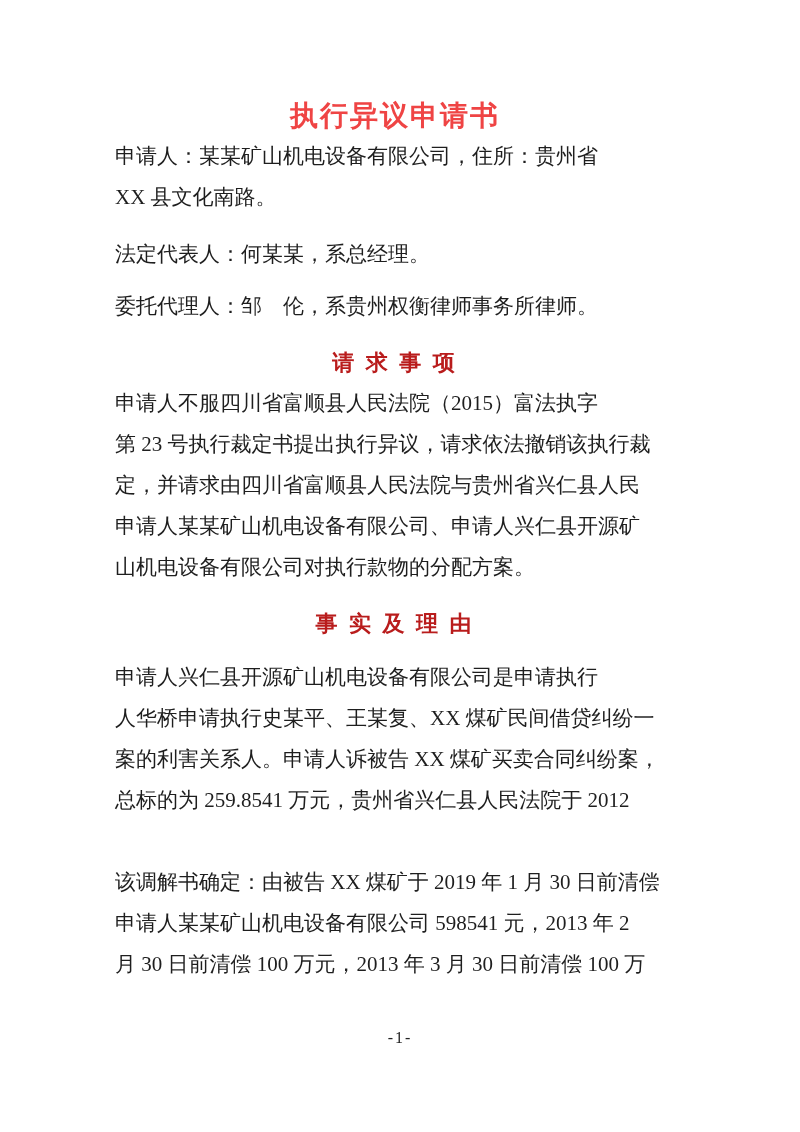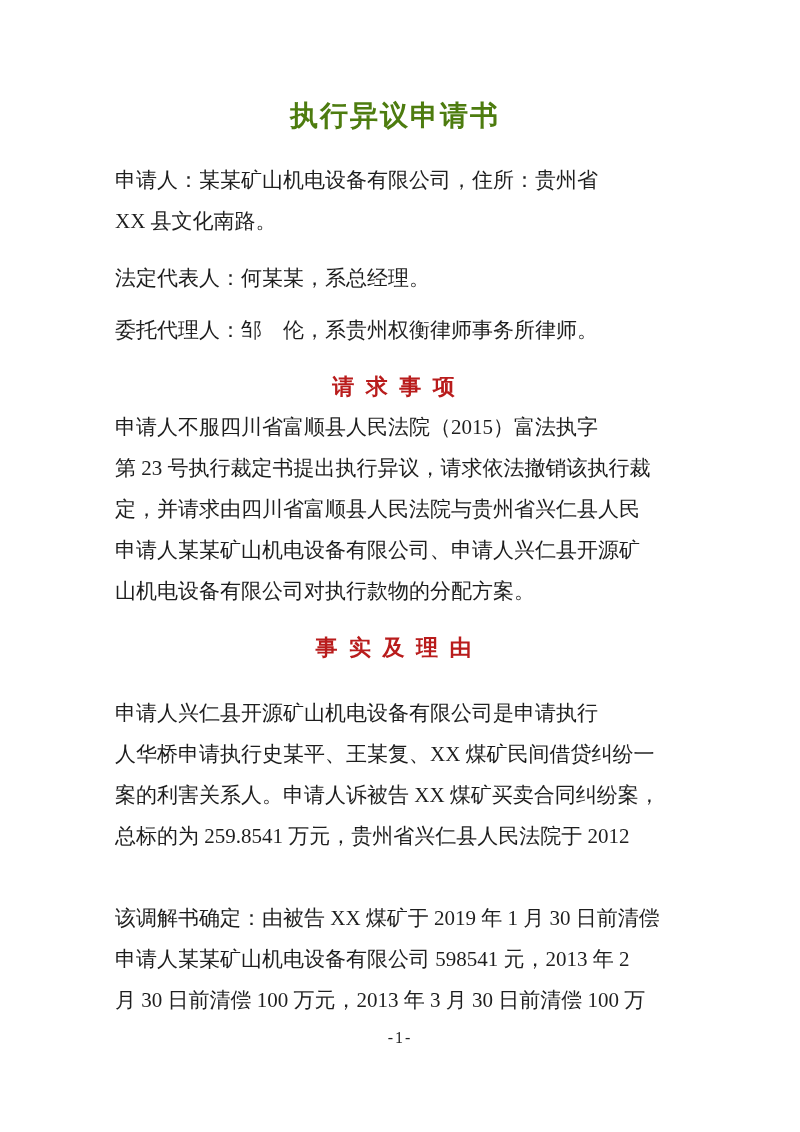--- a/index.html
+++ b/index.html
@@ -22,38 +22,38 @@
     top: 0;
     width: 560px;
   }
   .doc-title {
     margin: 96px 0 0 0;
     font-size: 28px;
     font-weight: bold;
     line-height: 40px;
     text-align: center;
     letter-spacing: 2px;
-    color: #4d7c0f;
+    color: #ef4444;
   }
   .para {
     margin: 0;
     font-size: 21px;
     line-height: 41px;
   }
   .para .line {
     white-space: nowrap;
   }
   .line.indent {
     text-indent: 50px;
   }
-  .p1 { margin-top: 24px; }
+  .p1 { margin-top: 0; }
   .p2 { margin-top: 16px; }
   .p3 { margin-top: 11px; }
   .p4 { }
-  .p5 { margin-top: 25px; }
+  .p5 { margin-top: 13px; }
   .section-heading {
     margin: 15px 0 0 0;
     font-size: 22px;
     font-weight: bold;
     line-height: 41px;
     text-align: center;
     letter-spacing: 3px;
     color: #b91c1c;
   }
   .page-footer {

